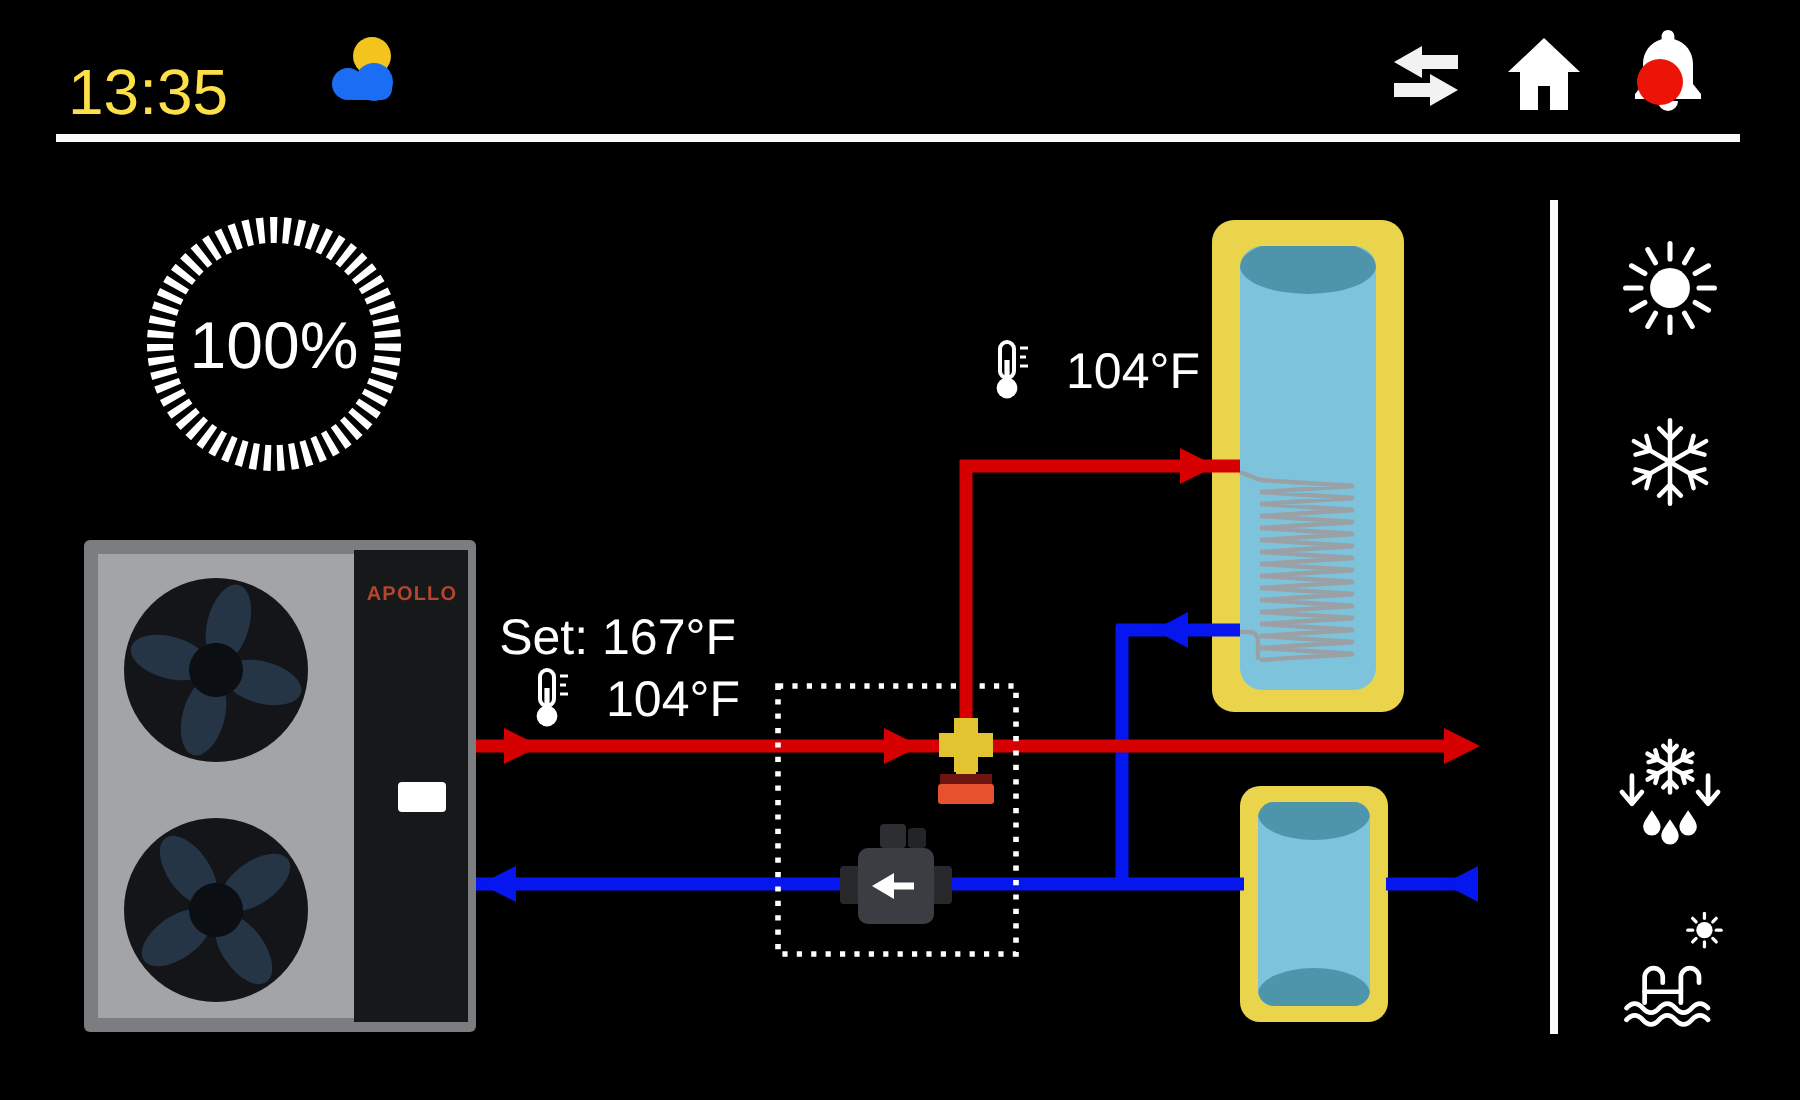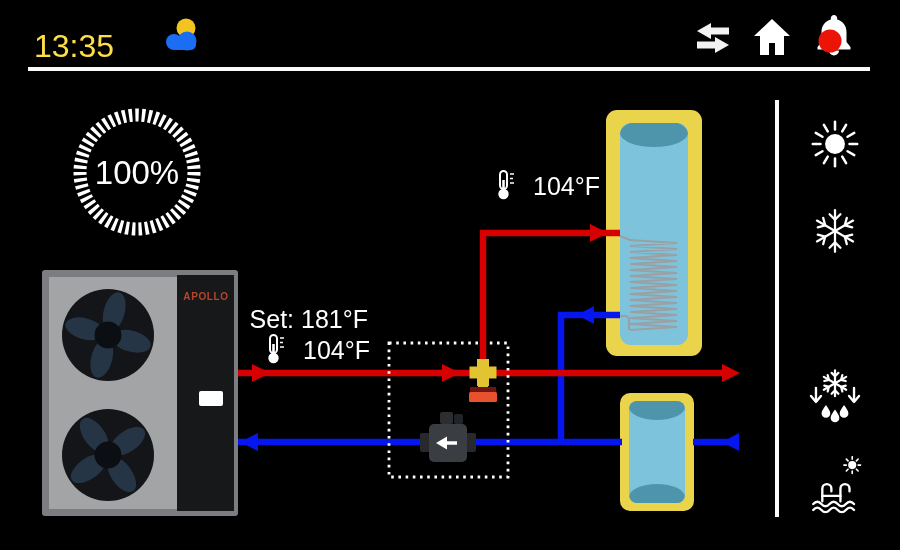--- a/index.html
+++ b/index.html
@@ -169,21 +169,21 @@
       <rect x="440" y="412" width="13" height="12" rx="2" fill="#2c2e31"></rect>
       <rect x="454" y="414" width="9" height="10" rx="2" fill="#222427"></rect>
       <rect x="429" y="424" width="38" height="38" rx="5" fill="#3a3d42"></rect>
       <g>
         <line x1="457" y1="443" x2="444" y2="443" stroke="#fff" stroke-width="3.5"></line>
         <polygon points="447,436.5 436,443 447,449.5" fill="#fff"></polygon>
       </g>
     </g>
   </svg>
 
-  <div class="lbl" style="right:532px;top:305px">Set: 181°F</div>
+  <div class="lbl" style="right:532px;top:305px">Set: 167°F</div>
 
   <div class="lbl row" style="right:530px;top:333px">
     <svg width="20" height="32" viewBox="0 0 20 32">
       <rect x="5" y="2" width="7" height="18" rx="3.5" stroke="#fff" stroke-width="2" fill="none"></rect>
       <rect x="7.2" y="11" width="2.6" height="9" fill="#fff"></rect>
       <circle cx="8.5" cy="25" r="5.2" fill="#fff"></circle>
       <path d="M15,5 h4 M15,9.5 h3 M15,14 h4" stroke="#fff" stroke-width="1.6"></path>
     </svg>
     <span>104°F</span>
   </div>

